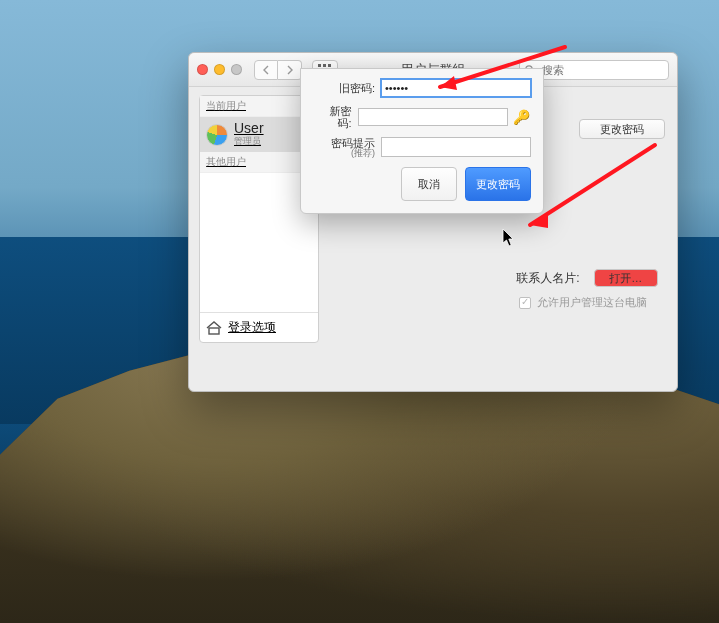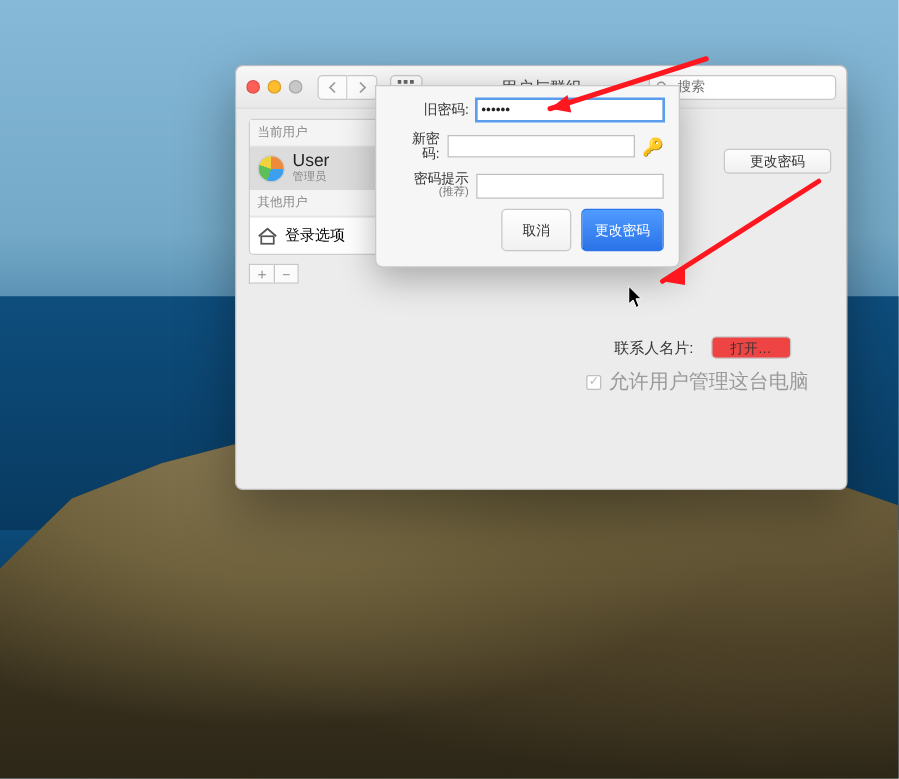--- a/index.html
+++ b/index.html
@@ -55,21 +55,21 @@
   .user-sub { font-size:9px; color:#888;}
   .login-opt { margin-top:auto; border-top:1px solid #e0e0e0; display:flex; align-items:center; gap:6px; padding:6px;}
   .house { width:16px; height:14px; }
   .plusminus { display:flex; margin:3px 0 0 10px;}
   .pm-btn { width:20px;height:16px; border:1px solid #c7c7c7; background:#fbfbfb; display:flex;align-items:center;justify-content:center;color:#888;}
   .pm-btn:first-child{border-right:none;}
   .content { flex:1; padding:10px 12px 0 12px; position:relative;}
   .change-pw-btn { position:absolute; right:12px; top:32px; width:86px; height:20px; border:1px solid #c7c7c7; border-radius:4px; background:linear-gradient(#fdfdfd,#f0f0f0); font-size:11px; display:flex;align-items:center;justify-content:center;color:#333;}
   .contact-row { position:absolute; left:140px; right:12px; top:182px; display:flex; align-items:center; justify-content:center; gap:14px; font-size:12px; color:#333;}
   .open-btn { width:64px;height:18px;border:1px solid #c7c7c7;border-radius:4px;background:#ef4444;font-size:11px;display:flex;align-items:center;justify-content:center;}
-  .admin-row { position:absolute; left:150px; top:208px; display:flex; align-items:center; gap:6px; color:#9a9a9a; font-size:16px;}
+  .admin-row { position:absolute; left:150px; top:208px; display:flex; align-items:center; gap:6px; color:#9a9a9a; font-size:11px;}
   .chk { width:12px;height:12px;border:1px solid #bfbfbf;border-radius:2px;background:#fff;display:inline-block;position:relative;}
   .chk::after{content:"✓"; position:absolute; font-size:10px; color:#b8b8b8; left:1px; top:-2px;}
   .footer { position:absolute; left:0; right:0; bottom:0; height:42px; border-top:1px solid #d7d7d7; display:flex; align-items:center; padding:0 12px; gap:8px; font-size:11px; color:#666;}
   .lock { width:18px;height:20px; }
   .help { margin-left:auto; width:18px;height:18px; border:1px solid #c7c7c7; border-radius:50%; background:#fff; color:#888; display:flex;align-items:center;justify-content:center; font-size:11px;}
   
   .sheet { position:absolute; left:300px; top:68px; width:244px; background:#f6f6f6; border:1px solid #c8c8c8; border-bottom-left-radius:6px; border-bottom-right-radius:6px; box-shadow:0 10px 28px rgba(0,0,0,.28); padding:10px 12px 12px 12px;}
   .row { display:flex; align-items:center; gap:6px; margin-bottom:8px;margin-left:12px;}
   .lbl { width:58px; text-align:right; font-size:11px; color:#333; line-height:1.1;}
   .lbl.small { font-size:9px; color:#777;}
@@ -129,21 +129,21 @@
       <div class="search-wrap">
         <svg width="12" height="12" viewBox="0 0 12 12">
             <circle cx="5" cy="5" r="3.2" fill="none" stroke="#999" stroke-width="1.2"></circle>
             <line x1="7.6" y1="7.6" x2="11" y2="11" stroke="#999" stroke-width="1.2"></line>
           </svg>
         <input class="search-input" placeholder="搜索" style="">
       </div>
     </div>
 
     <div class="pref-body">
-      <div style="display:flex;flex-direction:column;">
+      <div style="display:flex;text-decoration:underline;">
         <div class="sidebar">
           <div class="section-label">当前用户</div>
           <div class="user-item sel">
             <div class="avatar"></div>
             <div>
               <div class="user-name">User</div>
               <div class="user-sub">管理员</div>
             </div>
           </div>
           <div class="section-label">其他用户</div>
@@ -179,21 +179,21 @@
   <div class="sheet">
     <div class="row">
       <div class="lbl">旧密码:</div>
       <input class="txt focus" value="••••••" style="">
     </div>
     <div class="row">
       <div class="lbl">新密码:</div>
       <input class="txt" style="">
       <span class="keyicon">🔑</span>
     </div>
-    <div class="row" style="align-items:flex-end;">
+    <div class="row" style="align-items:flex-start;">
       <div style="width:58px;text-align:right;">
         <div class="lbl" style="width:auto;display:block;">密码提示</div>
         <div class="lbl small" style="width:auto;display:block;">(推荐)</div>
       </div>
       <input class="txt" style="height: 20px;">
     </div>
     <div class="btnrow">
       <div class="btn">取消</div>
       <div class="btn primary">更改密码</div>
     </div>

